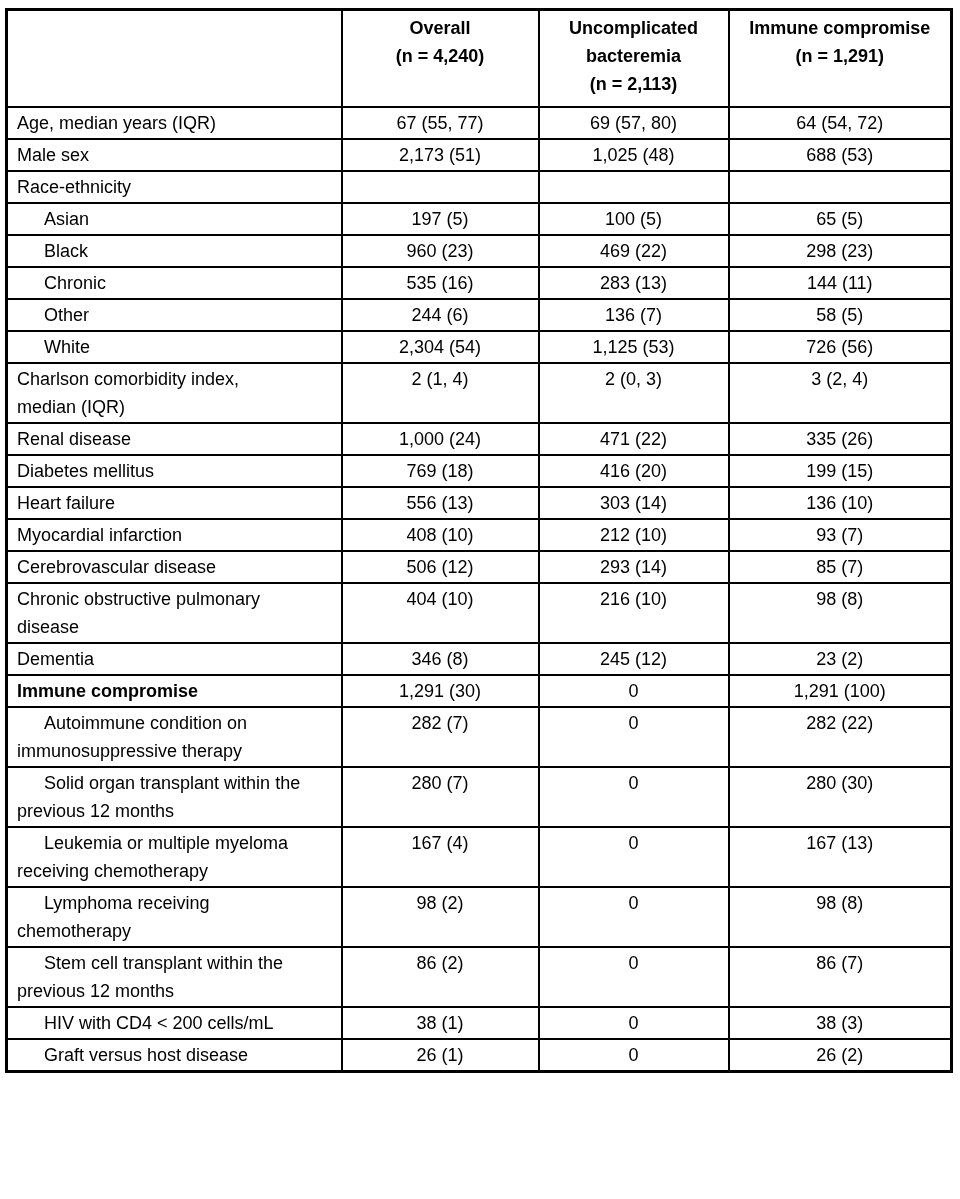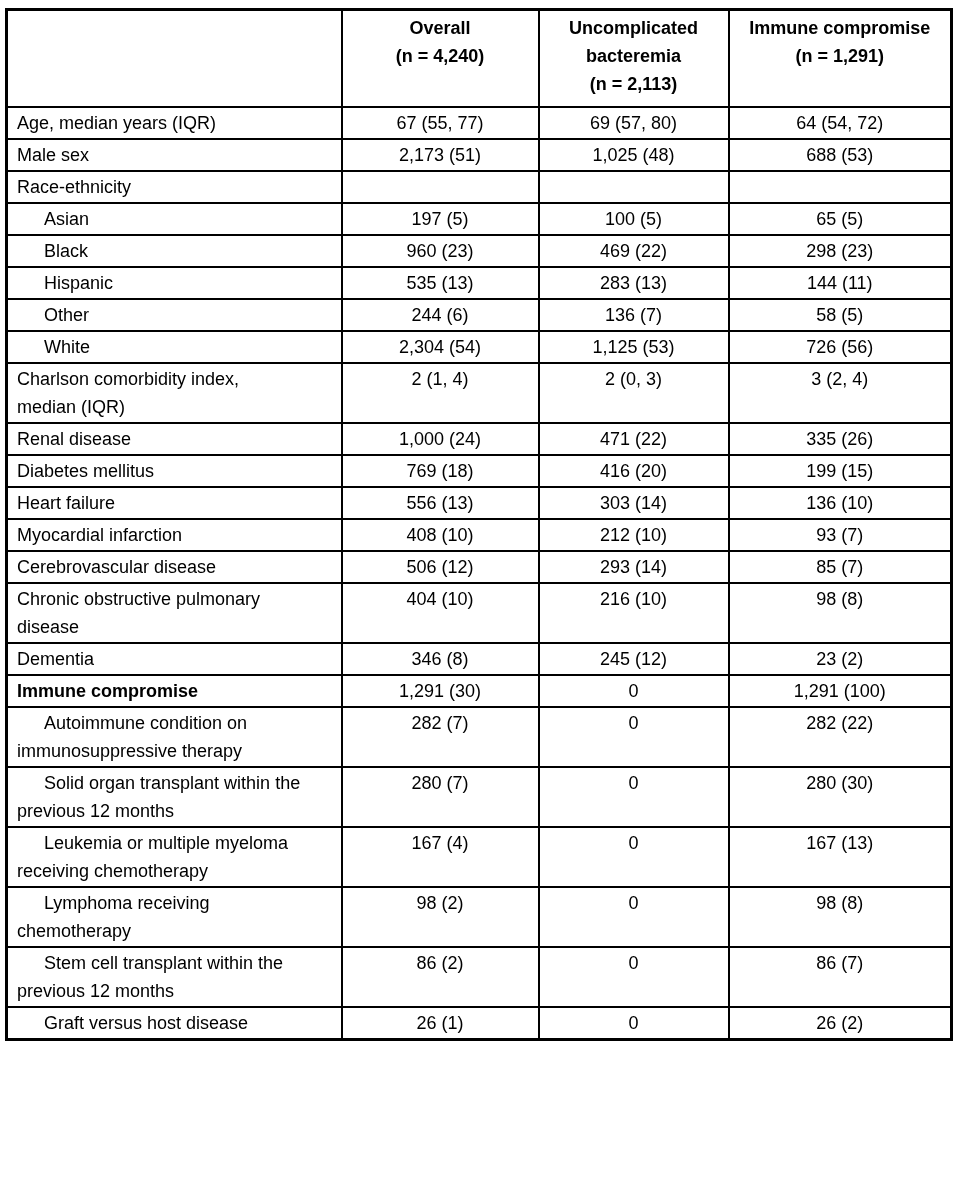--- a/index.html
+++ b/index.html
@@ -109,22 +109,22 @@
     <td class="value-cell">100 (5)</td>
     <td class="value-cell">65 (5)</td>
   </tr>
         <tr>
     <td class="label-cell indent1">Black</td>
     <td class="value-cell">960 (23)</td>
     <td class="value-cell">469 (22)</td>
     <td class="value-cell">298 (23)</td>
   </tr>
         <tr>
-    <td class="label-cell indent1">Hispanic</td>
-    <td class="value-cell">535 (13)</td>
+    <td class="label-cell indent1">Chronic</td>
+    <td class="value-cell">535 (16)</td>
     <td class="value-cell">283 (13)</td>
     <td class="value-cell">144 (11)</td>
   </tr>
         <tr>
     <td class="label-cell indent1">Other</td>
     <td class="value-cell">244 (6)</td>
     <td class="value-cell">136 (7)</td>
     <td class="value-cell">58 (5)</td>
   </tr>
         <tr>
@@ -218,20 +218,26 @@
     <td class="value-cell">98 (8)</td>
   </tr>
         <tr>
     <td class="label-cell indent1">Stem cell transplant within the
 previous 12 months</td>
     <td class="value-cell">86 (2)</td>
     <td class="value-cell">0</td>
     <td class="value-cell">86 (7)</td>
   </tr>
         <tr>
+    <td class="label-cell indent1">HIV with CD4 &lt; 200 cells/mL</td>
+    <td class="value-cell">38 (1)</td>
+    <td class="value-cell">0</td>
+    <td class="value-cell">38 (3)</td>
+  </tr>
+        <tr>
     <td class="label-cell indent1">Graft versus host disease</td>
     <td class="value-cell">26 (1)</td>
     <td class="value-cell">0</td>
     <td class="value-cell">26 (2)</td>
   </tr>
       </tbody>
   </table>
 </div>
 
 </body></html>

